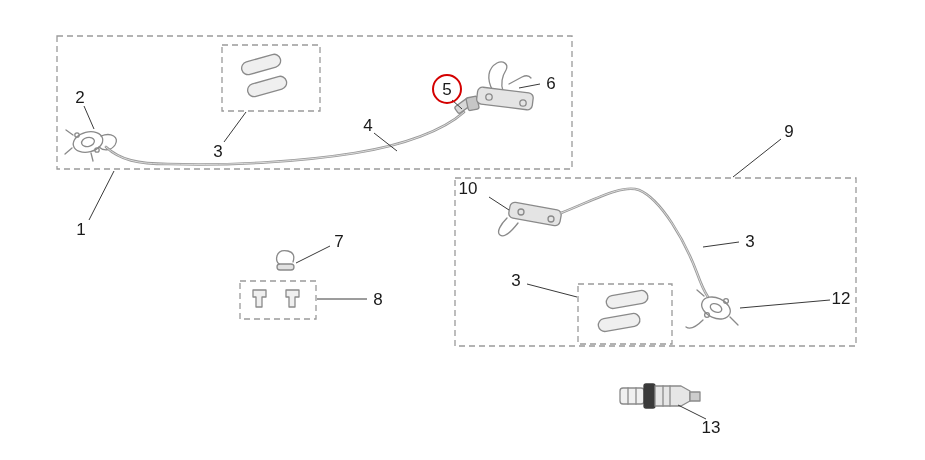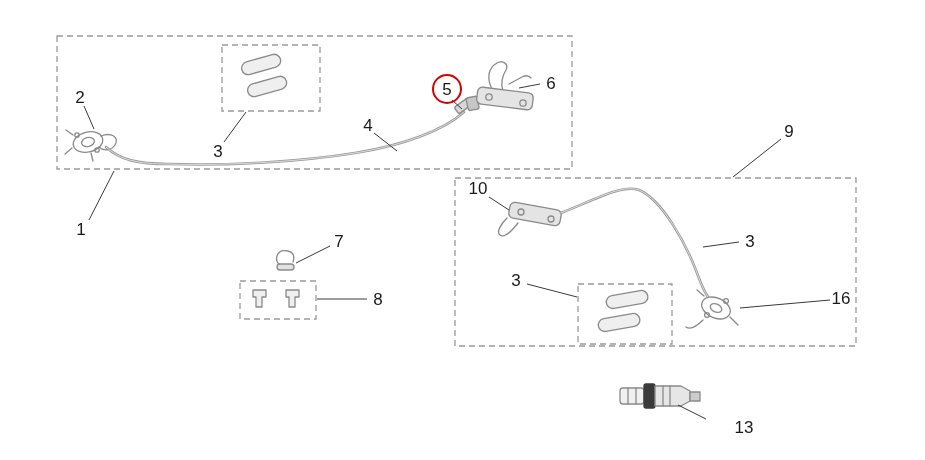--- a/index.html
+++ b/index.html
@@ -178,19 +178,19 @@
 
   <div class="callout" style="left:81px;top:229px">1</div>
   <div class="callout" style="left:80px;top:97px">2</div>
   <div class="callout" style="left:218px;top:151px">3</div>
   <div class="callout" style="left:368px;top:125px">4</div>
   <div class="callout highlighted" style="left: 447px; top: 89px; border-color: rgb(212, 0, 0);">5</div>
   <div class="callout" style="left:551px;top:83px">6</div>
   <div class="callout" style="left:339px;top:241px">7</div>
   <div class="callout" style="left:378px;top:299px">8</div>
   <div class="callout" style="left:789px;top:131px">9</div>
-  <div class="callout" style="left:478px;top:188px">10</div>
+  <div class="callout" style="left:468px;top:188px">10</div>
   <div class="callout" style="left:750px;top:241px">3</div>
   <div class="callout" style="left:516px;top:280px">3</div>
-  <div class="callout" style="left:841px;top:298px">16</div>
-  <div class="callout" style="left:744px;top:427px">13</div>
+  <div class="callout" style="left:841px;top:298px">12</div>
+  <div class="callout" style="left:711px;top:427px">13</div>
 
 </div>
 
 </body></html>

